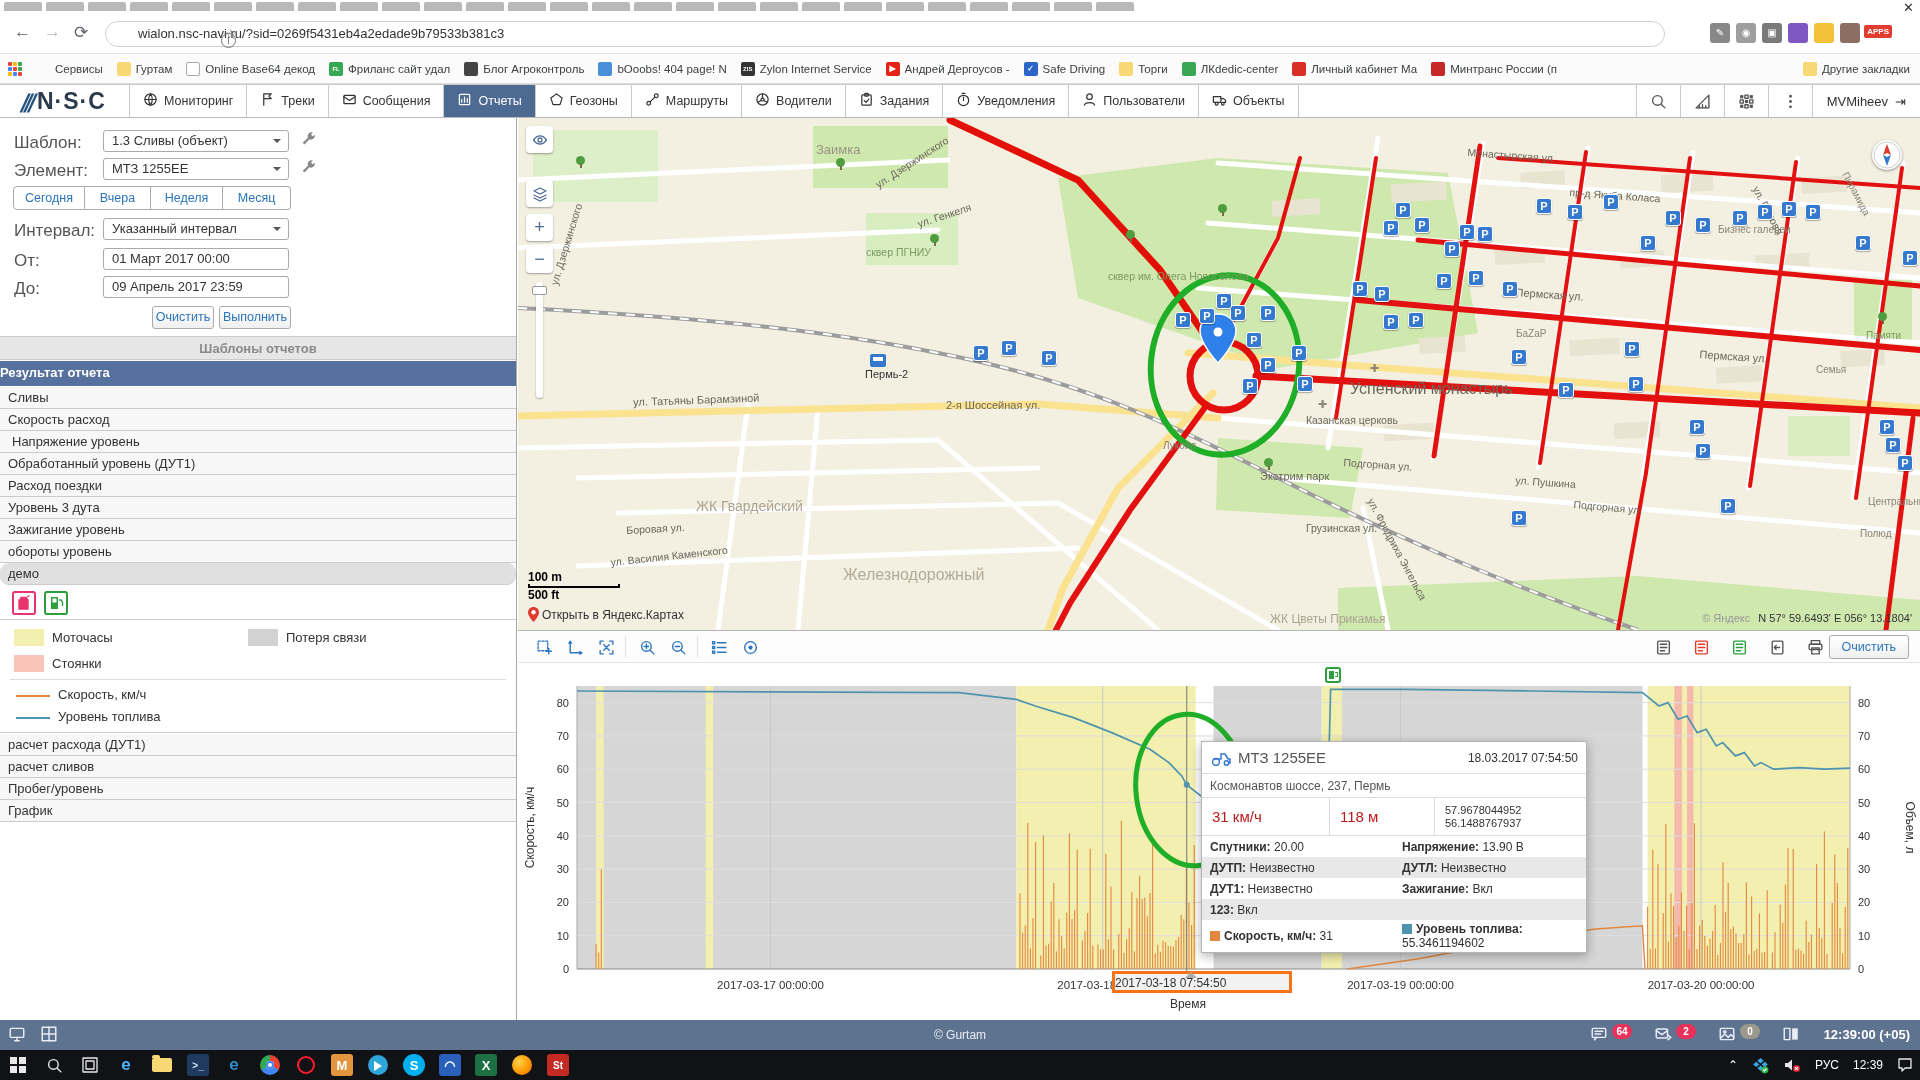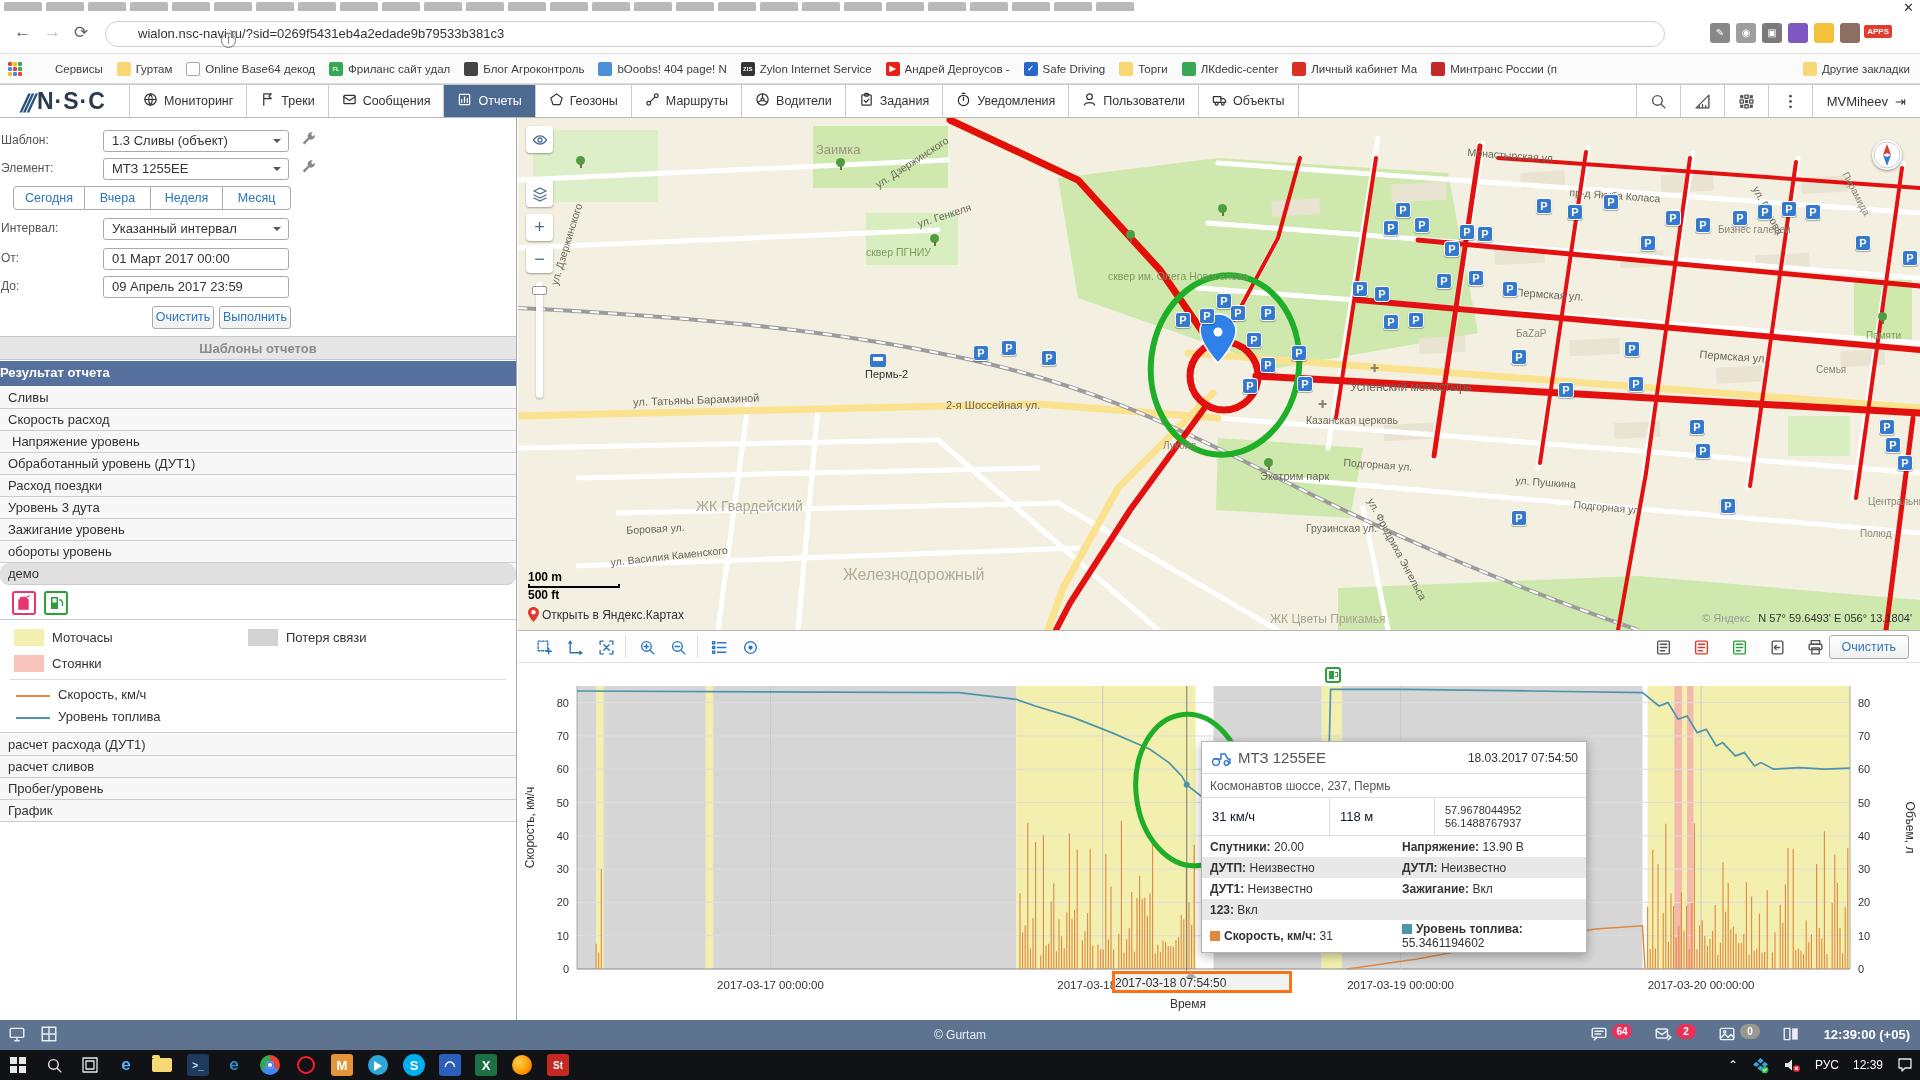--- a/index.html
+++ b/index.html
@@ -29,21 +29,21 @@
 #logo .wave{color:#27537d;font-size:20px;margin-right:3px;letter-spacing:-2px;transform:skewX(-25deg);display:inline-block}
 .nav-tab{display:flex;align-items:center;padding:0 13px;border-right:1px solid #ccc;font-size:12.5px;color:#333;cursor:pointer;gap:6px}
 .nav-tab.active{background:#4d6a92;color:#fff}
 .nav-tab .ic{width:15px;height:15px}
 #nav-right{margin-left:auto;display:flex;align-items:stretch}
 .nav-tool{width:44px;display:flex;align-items:center;justify-content:center;border-left:1px solid #ccc;color:#555;cursor:pointer}
 .nav-tool .ic{width:17px;height:17px}
 #nav-user{display:flex;align-items:center;gap:7px;padding:0 14px;border-left:1px solid #ccc;font-size:13px;color:#333;cursor:pointer}
 
 #sidebar{position:absolute;left:0;top:118px;width:517px;height:902px;background:#fff;border-right:1px solid #a9a9a9}
-.f-label{position:absolute;left:1px;font-size:12px;color:#555}
+.f-label{position:absolute;left:14px;font-size:17px;color:#555}
 .f-select,.f-input{position:absolute;left:103px;width:186px;height:22px;border:1px solid #aaa;border-radius:3px;background:#fff;font-size:13px;color:#333;line-height:20px;padding-left:8px}
 .f-select .car{position:absolute;right:7px;top:8px;width:0;height:0;border:4px solid transparent;border-top-color:#555}
 .wrench{position:absolute;left:300px;width:18px;height:18px;color:#666}
 .qbtn{position:absolute;top:68px;height:24px;border:1px solid #aaa;background:#fff;font-size:12.5px;color:#2a75bb;text-align:center;line-height:22px;cursor:pointer}
 .s-btn{position:absolute;top:188px;height:23px;border:1px solid #aaa;border-radius:3px;background:linear-gradient(#fff,#f0f0f0);font-size:12.5px;color:#2a75bb;text-align:center;line-height:21px;cursor:pointer}
 .s-hdr1{position:absolute;left:0;top:218px;width:100%;height:24px;background:#e6e6e6;border-top:1px solid #c9c9c9;border-bottom:1px solid #c9c9c9;color:#8a8a8a;font-weight:bold;font-size:13px;text-align:center;line-height:23px;cursor:pointer}
 .s-hdr2{position:absolute;left:0;top:243px;width:100%;height:25px;background:#56719d;color:#fff;font-weight:bold;font-size:13px;text-align:left;line-height:24px;cursor:pointer}
 .rrow{position:absolute;left:0;width:100%;height:22px;background:#f7f7f7;border-bottom:1px solid #ccc;font-size:13px;color:#333;line-height:21px;padding-left:8px;cursor:pointer}
 .rrow.sel{background:#e0e0e0}
 #res-icons{position:absolute;left:0;top:468px;width:100%;height:34px;border-bottom:1px solid #ccc}
@@ -82,21 +82,21 @@
 #datebox{position:absolute;left:594px;top:340px;width:180px;height:22px;background:#f2f2f2;border:3px solid #f97316;font-size:12px;color:#333;line-height:18px}
 #datebox:before{content:"";position:absolute;left:70px;top:-8px;border:6px solid transparent;border-bottom-color:#aaa}
 #xaxis-title{position:absolute;left:610px;top:366px;width:120px;text-align:center;font-size:12px;color:#333}
 
 #tooltip{position:absolute;left:683px;top:110px;width:386px;background:#fff;border:1px solid #b5b5b5;box-shadow:0 3px 10px rgba(0,0,0,.3);font-size:12px;color:#333}
 #tt-head{display:flex;align-items:center;height:32px;border-bottom:1px solid #ddd;padding:0 8px}
 #tt-title{font-size:15px;color:#555;margin-left:6px}
 #tt-date{margin-left:auto;font-size:12px;color:#333}
 #tt-addr{height:24px;line-height:24px;padding:0 8px;border-bottom:1px solid #ddd;color:#555}
 #tt-big{display:flex;border-bottom:1px solid #ddd;height:38px}
-#tt-big .cell{padding:0 10px;display:flex;align-items:center;font-size:13px;color:#0f172a;border-right:1px solid #ddd}
+#tt-big .cell{padding:0 10px;display:flex;align-items:center;font-size:15px;color:#b91c1c;border-right:1px solid #ddd}
 #tt-big .coords{font-size:11px;color:#333;line-height:13px;border-right:none;display:flex;align-items:center}
 .tt-row{display:flex;min-height:21px;align-items:center}
 .tt-row.g{background:#e8e8e8}
 .tt-cell{width:50%;padding:2px 8px}
 .tt-cell b{font-weight:bold}
 .tt-sw{display:inline-block;width:10px;height:10px;margin-right:4px;vertical-align:-1px}
 
 .annot{position:absolute;pointer-events:none}
 
 #statusbar{position:absolute;left:0;top:1020px;width:1920px;height:30px;background:#5e7390;color:#fff}
@@ -556,21 +556,21 @@
         <span class="map-label" style="left: 178px; top: 380px; font-size: 14px; color: rgb(171, 164, 145);">ЖК Гвардейский</span>
         <span class="map-label" style="left: 325px; top: 448px; font-size: 16px; color: rgb(179, 171, 151);">Железнодорожный</span>
         <span class="map-label" style="left: 92px; top: 438px; font-size: 10.5px; color: rgb(107, 103, 91); transform: rotate(-6deg);">ул. Василия Каменского</span>
         <span class="map-label" style="left: 108px; top: 406px; font-size: 10.5px; color: rgb(107, 103, 91); transform: rotate(-3deg);">Боровая ул.</span>
         <span class="map-label" style="left: 858px; top: 378px; font-size: 10.5px; color: rgb(107, 103, 91); transform: rotate(62deg);">ул. Фридриха Энгельса</span>
         <span class="map-label" style="left: 752px; top: 494px; font-size: 12px; color: rgb(171, 164, 145);">ЖК Цветы Прикамья</span>
         <span class="map-label" style="left: 742px; top: 352px; font-size: 11px; color: rgb(107, 103, 91);">Экстрим парк</span>
         <span class="map-label" style="left: 645px; top: 322px; font-size: 10px; color: rgb(138, 133, 120);">Лукойл</span>
         <span class="map-label" style="left: 788px; top: 296px; font-size: 10.5px; color: rgb(107, 103, 91);">Казанская церковь</span>
         <span class="map-label" style="left: 800px; top: 280px; font-size: 11px; color: rgb(138, 133, 120);">✚</span>
-        <span class="map-label" style="left: 832px; top: 262px; font-size: 12px; color: rgb(107, 103, 91);">Успенский монастырь</span>
+        <span class="map-label" style="left: 832px; top: 262px; font-size: 16px; color: rgb(107, 103, 91);">Успенский монастырь</span>
         <span class="map-label" style="left: 852px; top: 244px; font-size: 11px; color: rgb(138, 133, 120);">✚</span>
         <span class="map-label" style="left: 826px; top: 338px; font-size: 10.5px; color: rgb(107, 103, 91); transform: rotate(4deg);">Подгорная ул.</span>
         <span class="map-label" style="left: 998px; top: 356px; font-size: 10.5px; color: rgb(107, 103, 91); transform: rotate(4deg);">ул. Пушкина</span>
         <span class="map-label" style="left: 1056px; top: 380px; font-size: 10.5px; color: rgb(107, 103, 91); transform: rotate(5deg);">Подгорная ул.</span>
         <span class="map-label" style="left: 788px; top: 404px; font-size: 10.5px; color: rgb(107, 103, 91);">Грузинская ул.</span>
         <span class="map-label" style="left: 998px; top: 168px; font-size: 11px; color: rgb(107, 103, 91); transform: rotate(4deg);">Пермская ул.</span>
         <span class="map-label" style="left: 1182px; top: 230px; font-size: 11px; color: rgb(107, 103, 91); transform: rotate(4deg);">Пермская ул.</span>
         <span class="map-label" style="left: 950px; top: 28px; font-size: 10.5px; color: rgb(107, 103, 91); transform: rotate(4deg);">Монастырская ул.</span>
         <span class="map-label" style="left: 1052px; top: 68px; font-size: 10.5px; color: rgb(107, 103, 91); transform: rotate(4deg);">пр-д Якуба Коласа</span>
         <span class="map-label" style="left: 998px; top: 210px; font-size: 10px; color: rgb(138, 133, 120);">БаZаР</span>

